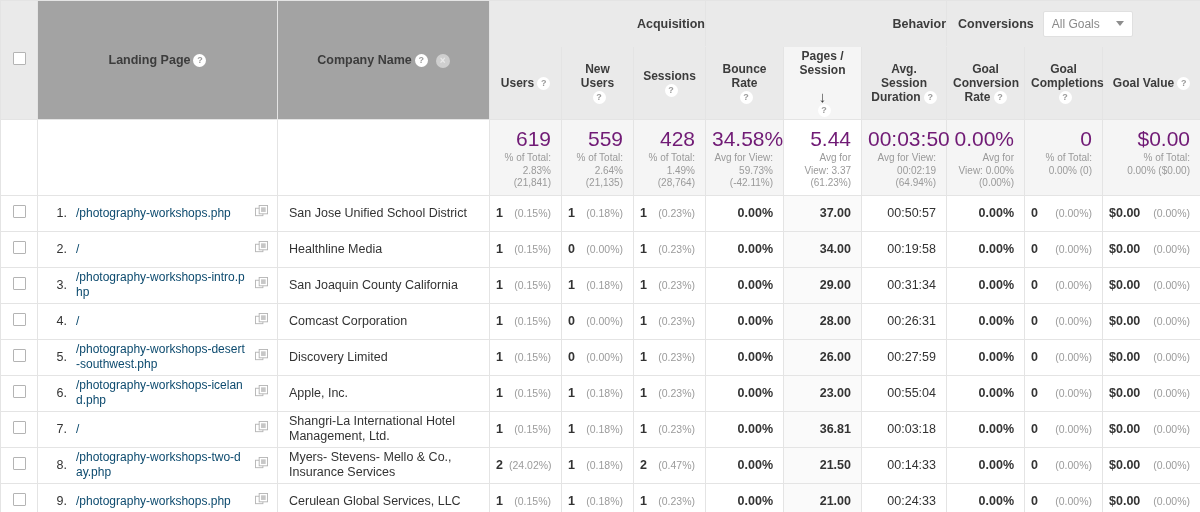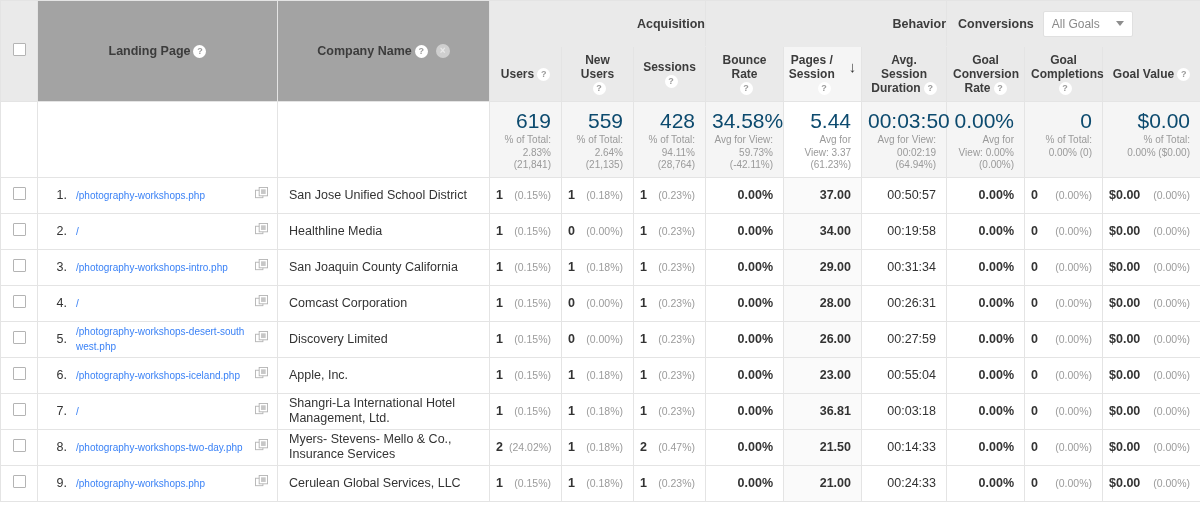--- a/index.html
+++ b/index.html
@@ -54,21 +54,21 @@
     height: 55px;
     font-size: 12px;
     font-weight: bold;
     color: #3c3c3c;
     text-align: center;
     padding: 2px 6px;
     line-height: 14px;
   }
   .col-hdr.sorted { background: #f5f5f5; }
   .hdr-inner { display: inline; }
-  .hdr-flex { display: flex; align-items: center; justify-content: center; gap: 14px; }
+  .hdr-flex { display: flex; align-items: center; justify-content: center; gap: 14px; flex-direction: column; }
 
   
   .dim-hdr {
     background: #a3a3a3;
     font-size: 12.5px;
     font-weight: bold;
     color: #3c3c3c;
     text-align: center;
     padding: 0 6px;
     margin-top: 28px;
@@ -115,21 +115,21 @@
     background: #f5f5f5;
     height: 74px;
     text-align: right;
     padding: 6px 10px 6px 6px;
     vertical-align: top;
   }
   .sum-cell.sorted { background: #ffffff; }
   .sum-cell.blank { background: #ffffff; }
   .sum-big {
     font-size: 21px;
-    color: #0c4a6e;
+    color: #701a75;
     line-height: 25px;
     font-weight: normal;
   }
   .sum-sub {
     font-size: 10px;
     color: #9a9a9a;
     line-height: 11.5px;
     margin-top: 1px;
   }
 
@@ -149,22 +149,22 @@
     padding: 0 9px 0 11px;
   }
   .idx {
     font-size: 12.5px;
     color: #333;
     width: 18px;
     text-align: right;
     flex: none;
   }
   .lp {
-    font-size: 10px;
-    color: #3b82f6;
+    font-size: 12px;
+    color: #0c4a6e;
     line-height: 15px;
     flex: 1;
     word-break: break-all;
   }
   .ext-icon { flex: none; opacity: .55; }
   .company {
     font-size: 12.5px;
     color: #333;
     line-height: 15px;
     padding: 0 10px 0 11px;
@@ -278,21 +278,21 @@
     </td>
     <td class="sum-cell">
       <div class="sum-big">559</div>
       <div class="sum-sub">% of Total:</div>
       <div class="sum-sub">2.64%</div>
       <div class="sum-sub">(21,135)</div>
     </td>
     <td class="sum-cell">
       <div class="sum-big">428</div>
       <div class="sum-sub">% of Total:</div>
-      <div class="sum-sub">94.11%</div>
+      <div class="sum-sub">1.49%</div>
       <div class="sum-sub">(28,764)</div>
     </td>
     <td class="sum-cell">
       <div class="sum-big">34.58%</div>
       <div class="sum-sub">Avg for View:</div>
       <div class="sum-sub">59.73%</div>
       <div class="sum-sub">(-42.11%)</div>
     </td>
     <td class="sum-cell sorted">
       <div class="sum-big">5.44</div>

